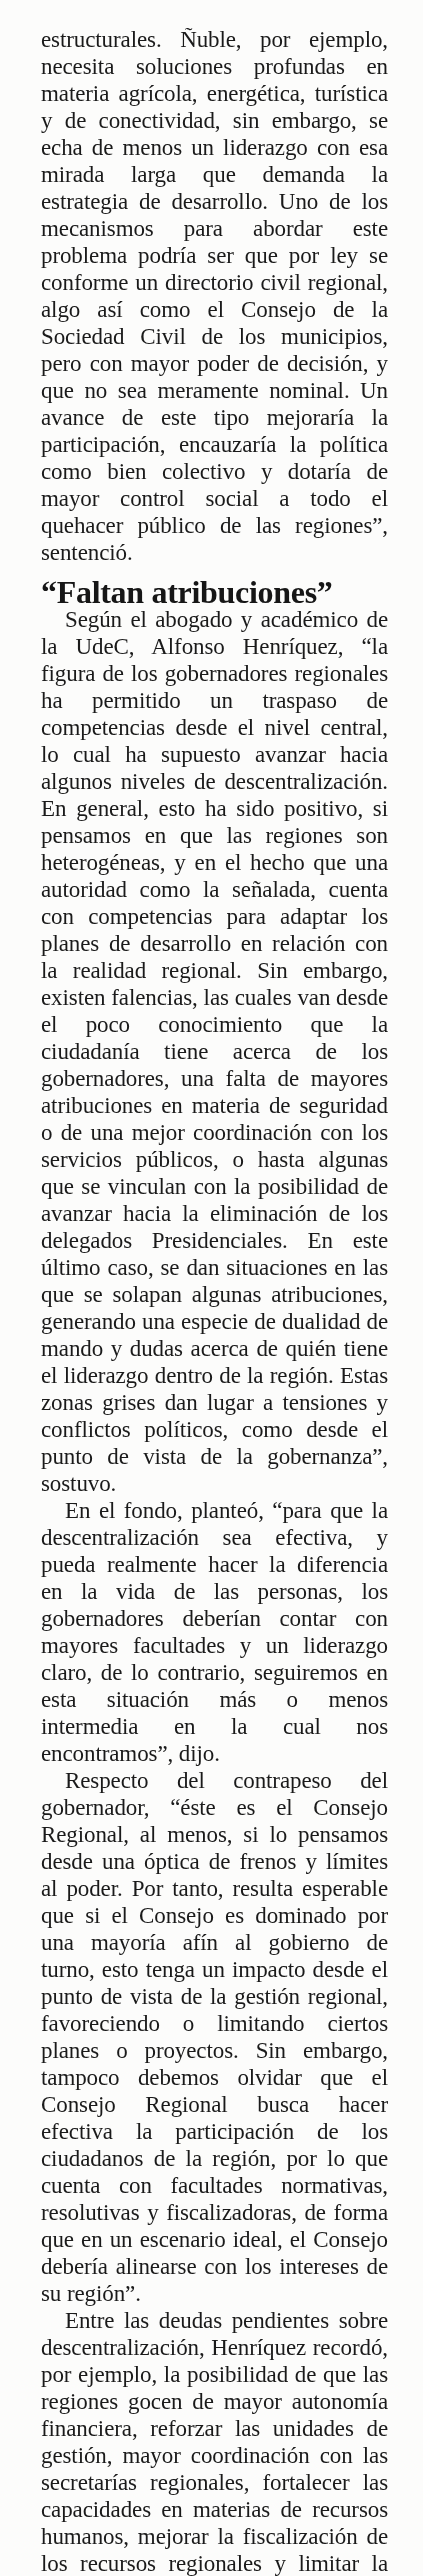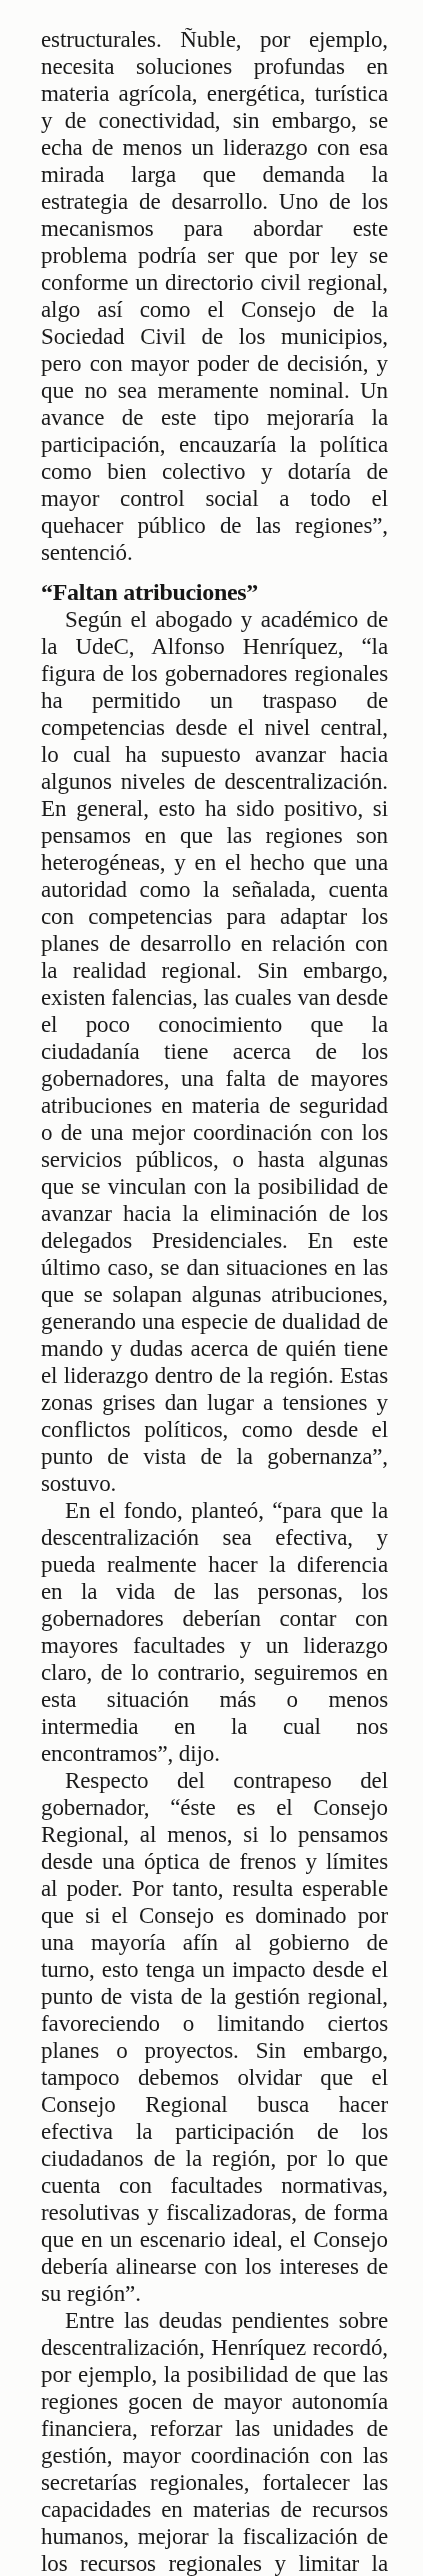--- a/index.html
+++ b/index.html
@@ -31,21 +31,21 @@
     margin: 0;
   }
   .body-text {
     text-indent: 24px;
   }
   .no-indent {
     text-indent: 0;
   }
   .subhead {
     font-family: "Liberation Serif", serif;
-    font-size: 24px;
+    font-size: 32px;
     font-weight: bold;
     line-height: 27px;
     letter-spacing: -0.3px;
     text-align: left;
     text-indent: 0;
     margin: 12.8px 0 0 0;
     color: #161616;
   }
 </style>
 </head>

